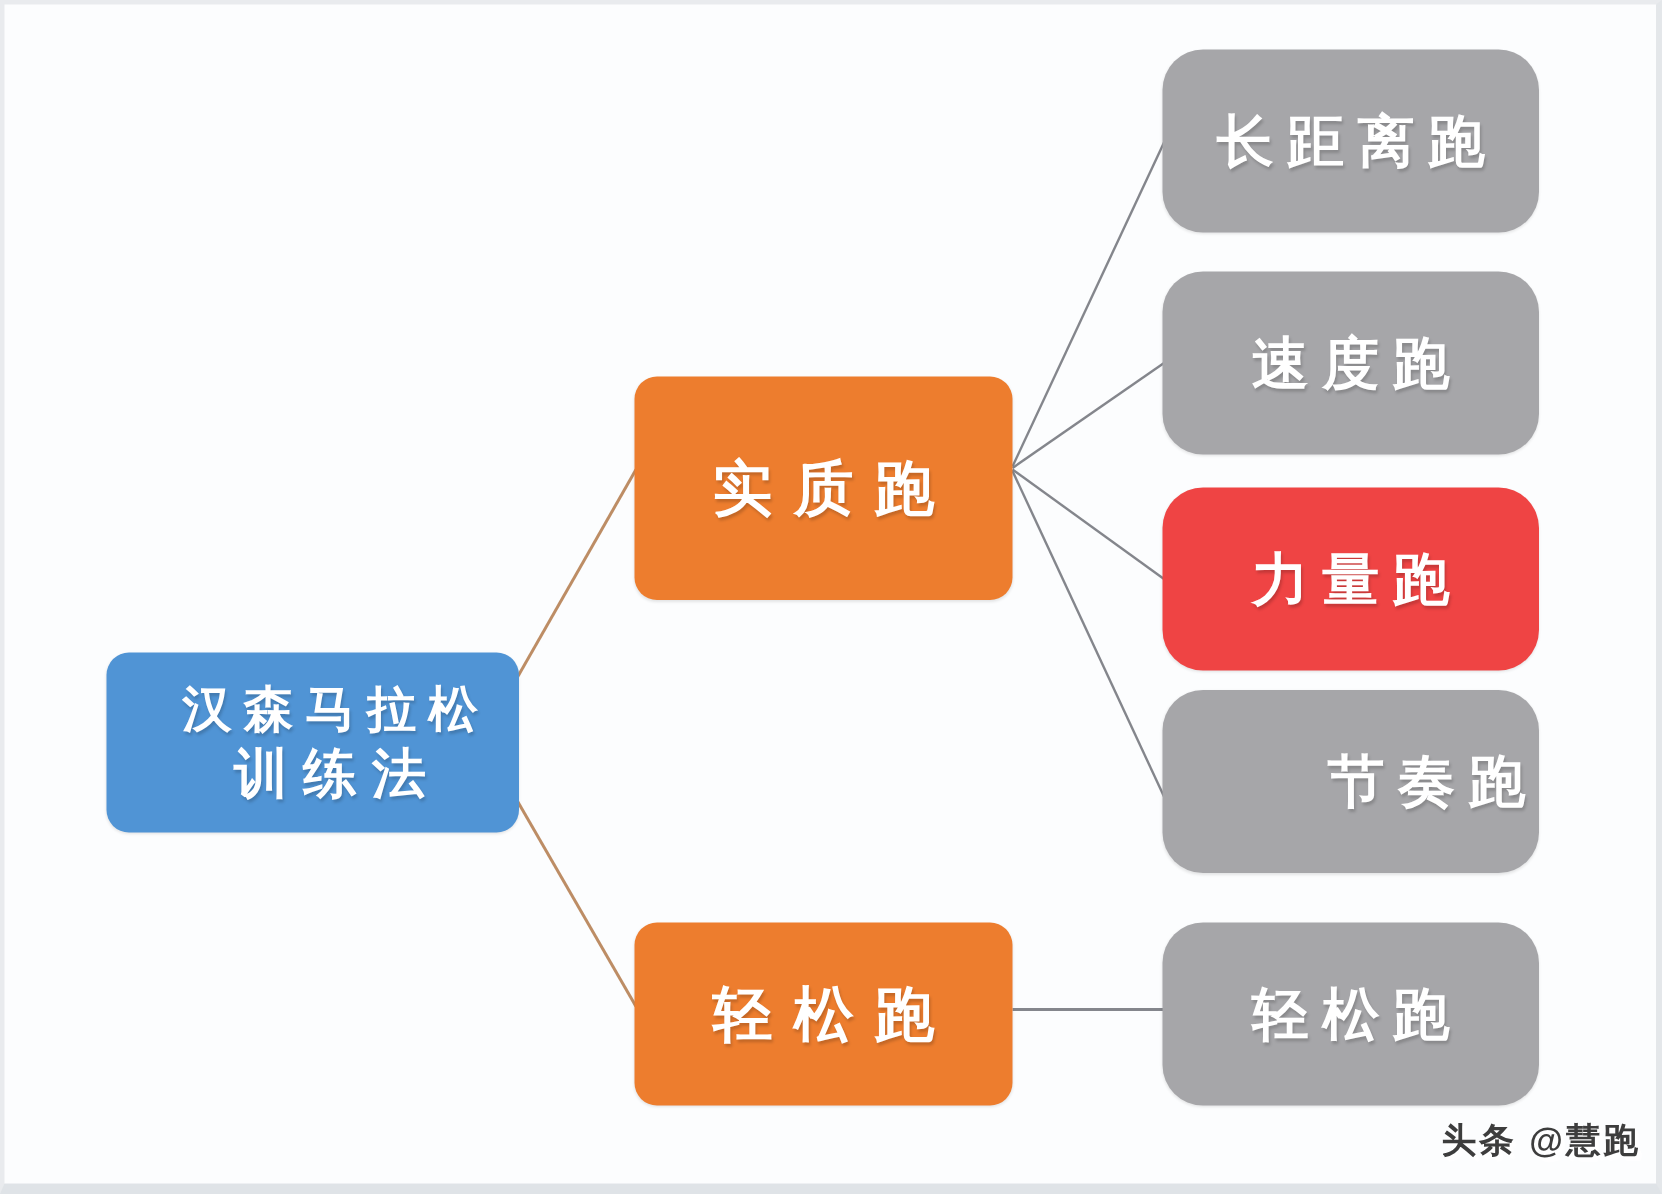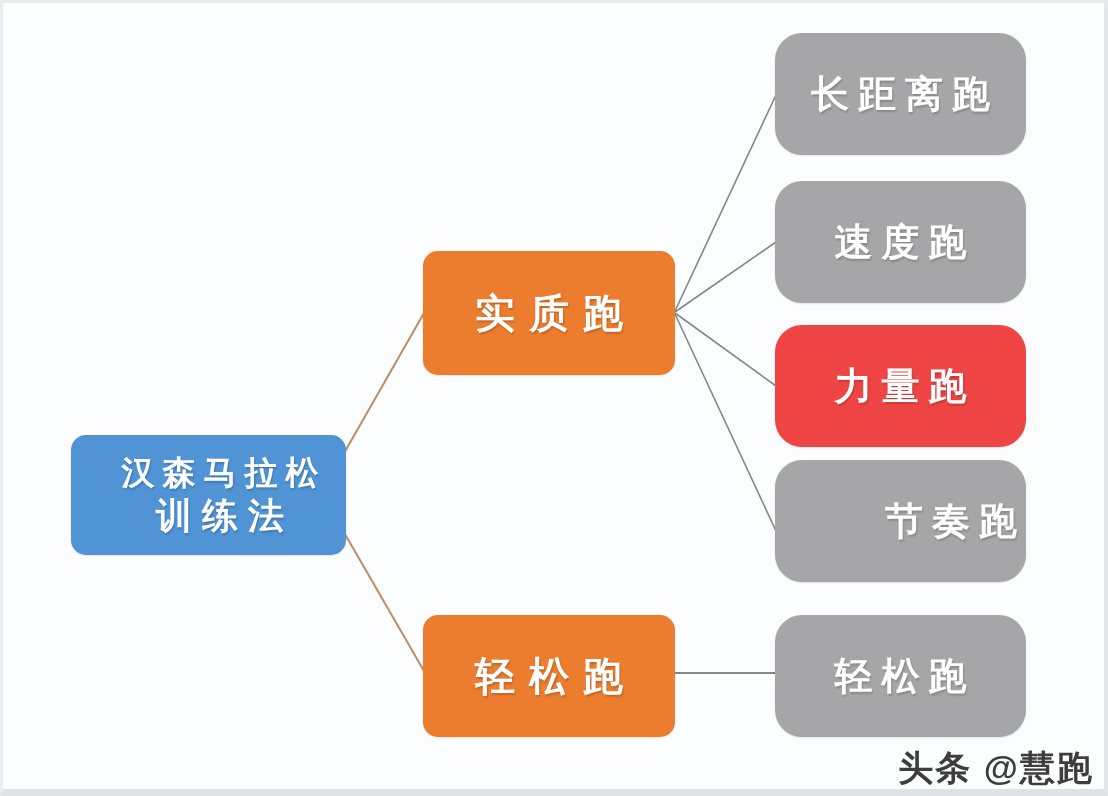--- a/index.html
+++ b/index.html
@@ -38,37 +38,37 @@
     box-shadow: 0 1px 2px rgba(0,0,0,0.10);
   }
   .node .label {
     text-shadow: 1px 2px 2px rgba(0,0,0,0.18);
     white-space: nowrap;
   }
   .node-root { left: 68px;  top: 432px; width: 252px; height: 120px; }
   .node-root .line1 { font-size: 33px; letter-spacing: 8px;  padding-left: 8px;  line-height: 1.25; }
   .node-root .line2 { font-size: 36px; letter-spacing: 10px; padding-left: 10px; line-height: 1.25; }
 
-  .node-branch-1 { left: 420px; top: 248px; width: 252px; height: 124px; border-radius: 15px; }
+  .node-branch-1 { left: 420px; top: 248px; width: 252px; height: 149px; border-radius: 15px; }
   .node-branch-2 { left: 420px; top: 612px; width: 252px; height: 122px; }
   .node-branch-1 .label, .node-branch-2 .label { font-size: 40px; letter-spacing: 14px; padding-left: 14px; }
 
   .node-leaf { left: 772px; width: 251px; height: 122px; border-radius: 27px; }
   .node-leaf .label { font-size: 38px; letter-spacing: 9px; padding-left: 9px; }
   .node-leaf-1 { top: 30px; }
   .node-leaf-2 { top: 178px; align-items: center; }
   .node-leaf-3 { top: 322px; }
   .node-leaf-4 { top: 457px; align-items: flex-end; }
   .node-leaf-5 { top: 612px; }
 
   .watermark {
     position: absolute;
     right: 10px;
     top: 742px;
-    font-size: 35px;
+    font-size: 23px;
     font-weight: 800;
     letter-spacing: 2px;
     color: #3d3d3d;
     text-shadow: 2px 2px 0 #ffffff, 3px 3px 0 rgba(255,255,255,0.55);
     white-space: nowrap;
   }
 </style>
 </head>
 <body>
 

